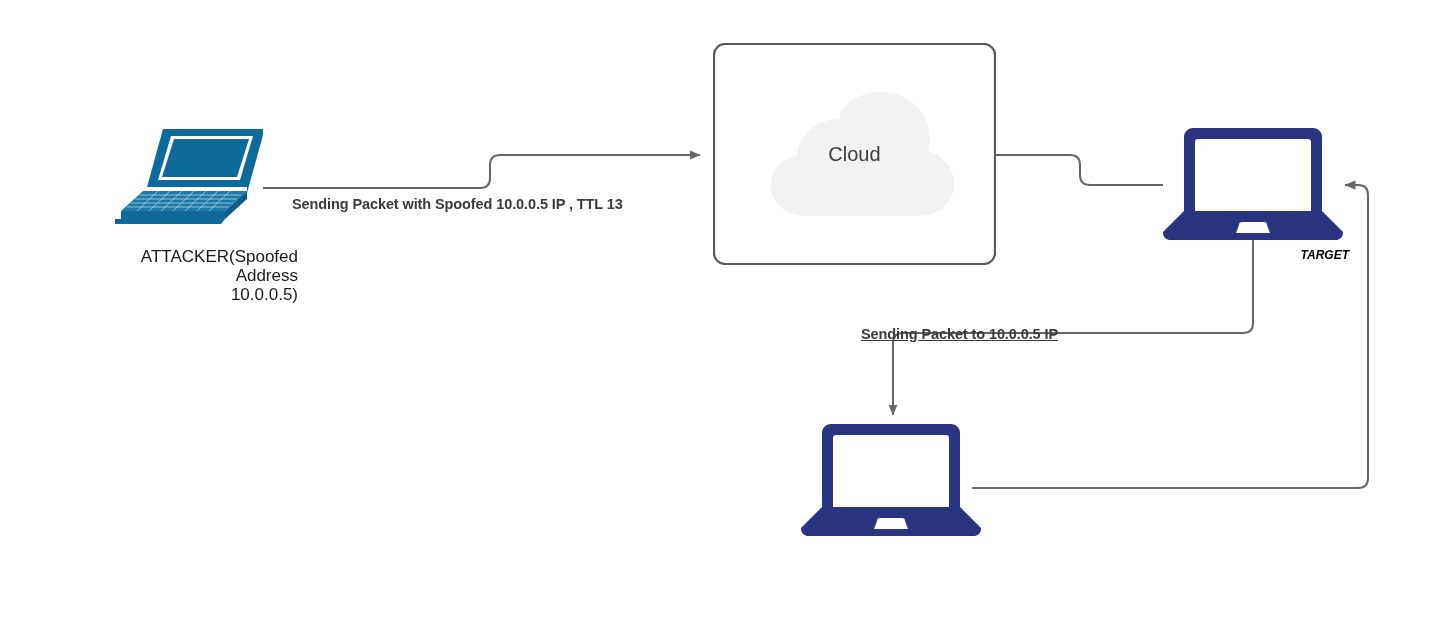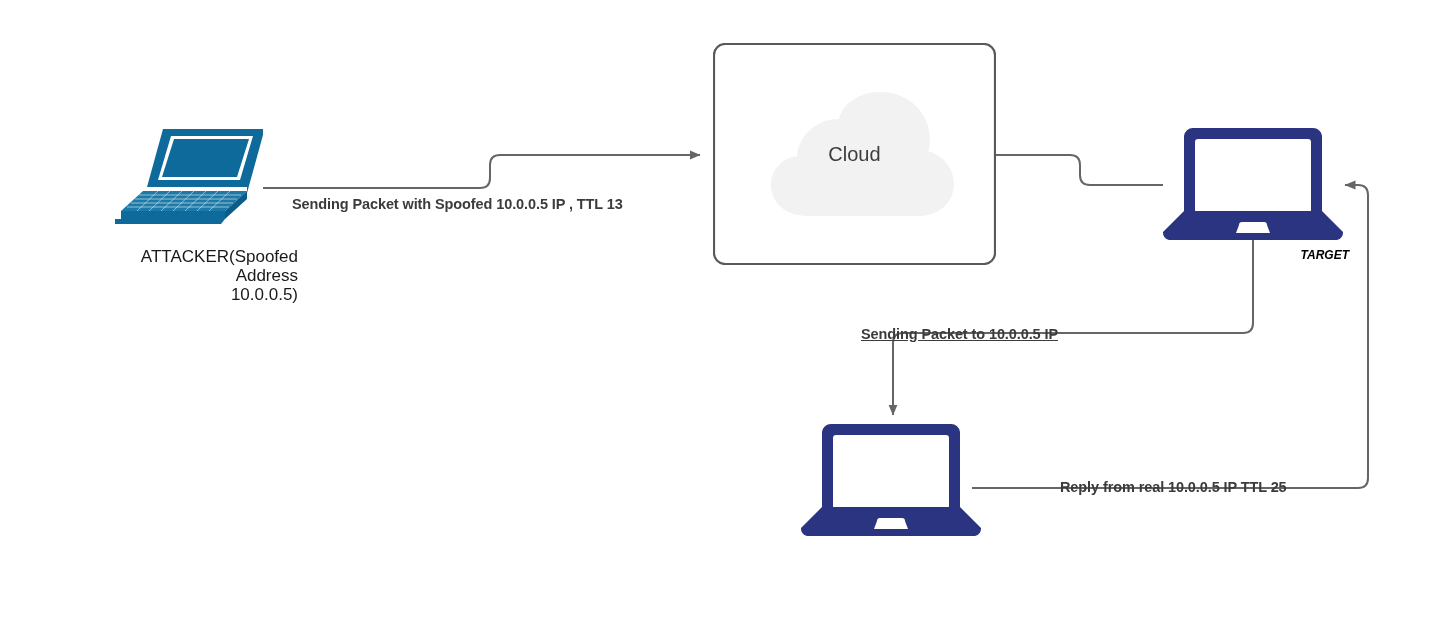--- a/index.html
+++ b/index.html
@@ -158,15 +158,14 @@
       <rect x="38" y="11" width="116" height="74" rx="3" ry="3" fill="#ffffff"></rect>
       <path d="M27,83 L165,83 L186,104 a8,8 0 0 1 -6,8 L12,112 a8,8 0 0 1 -6,-8 Z" fill="#2b3480"></path>
       <path d="M82,97 a3,3 0 0 1 3,-3 L107,94 a3,3 0 0 1 3,3 L113,105 L79,105 Z" fill="#ffffff"></path>
     </svg>
   </div>
 
   <div class="edge-label" style="left:292px; top:196px;">Sending Packet with Spoofed 10.0.0.5 IP , TTL 13</div>
 
   <div class="edge-label" style="left:861px; top:326px;text-decoration:underline;">Sending Packet to 10.0.0.5 IP</div>
 
-  <div class="edge-label" style="left:1060px; top:479px;">Reply from real 10.0.0.5 IP TTL 25</div>
 
 </div>
 
 </body></html>

